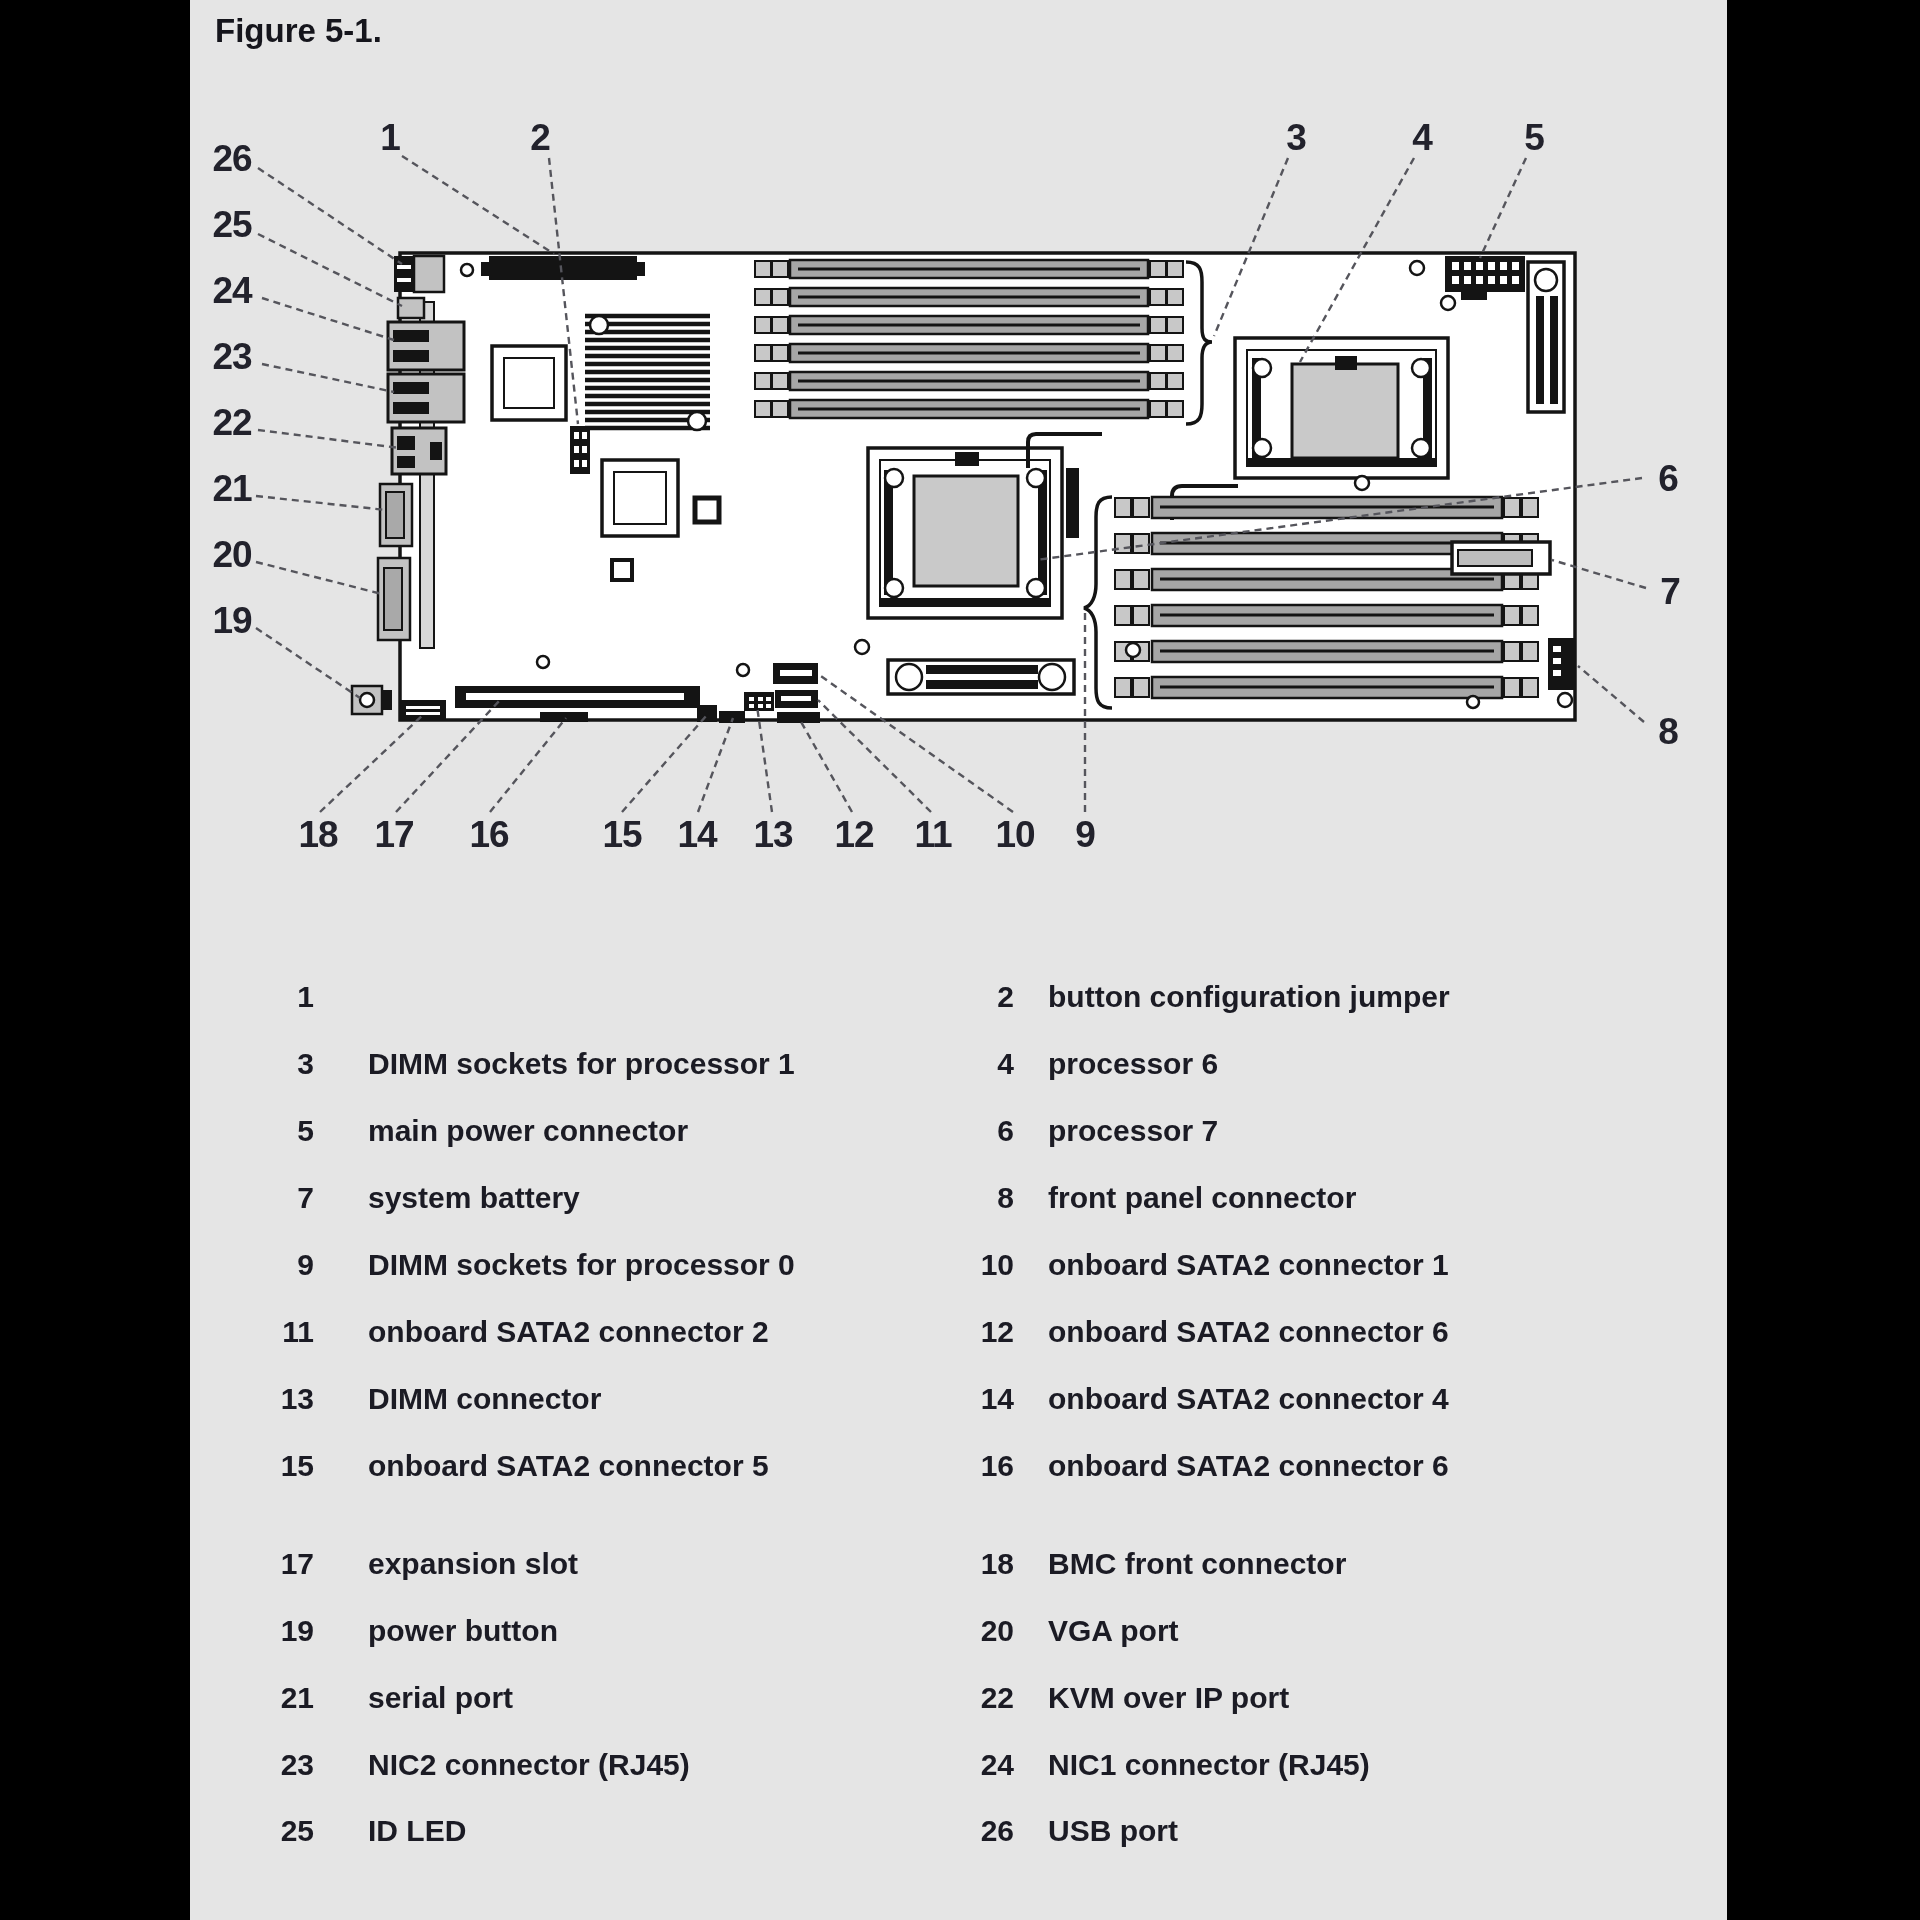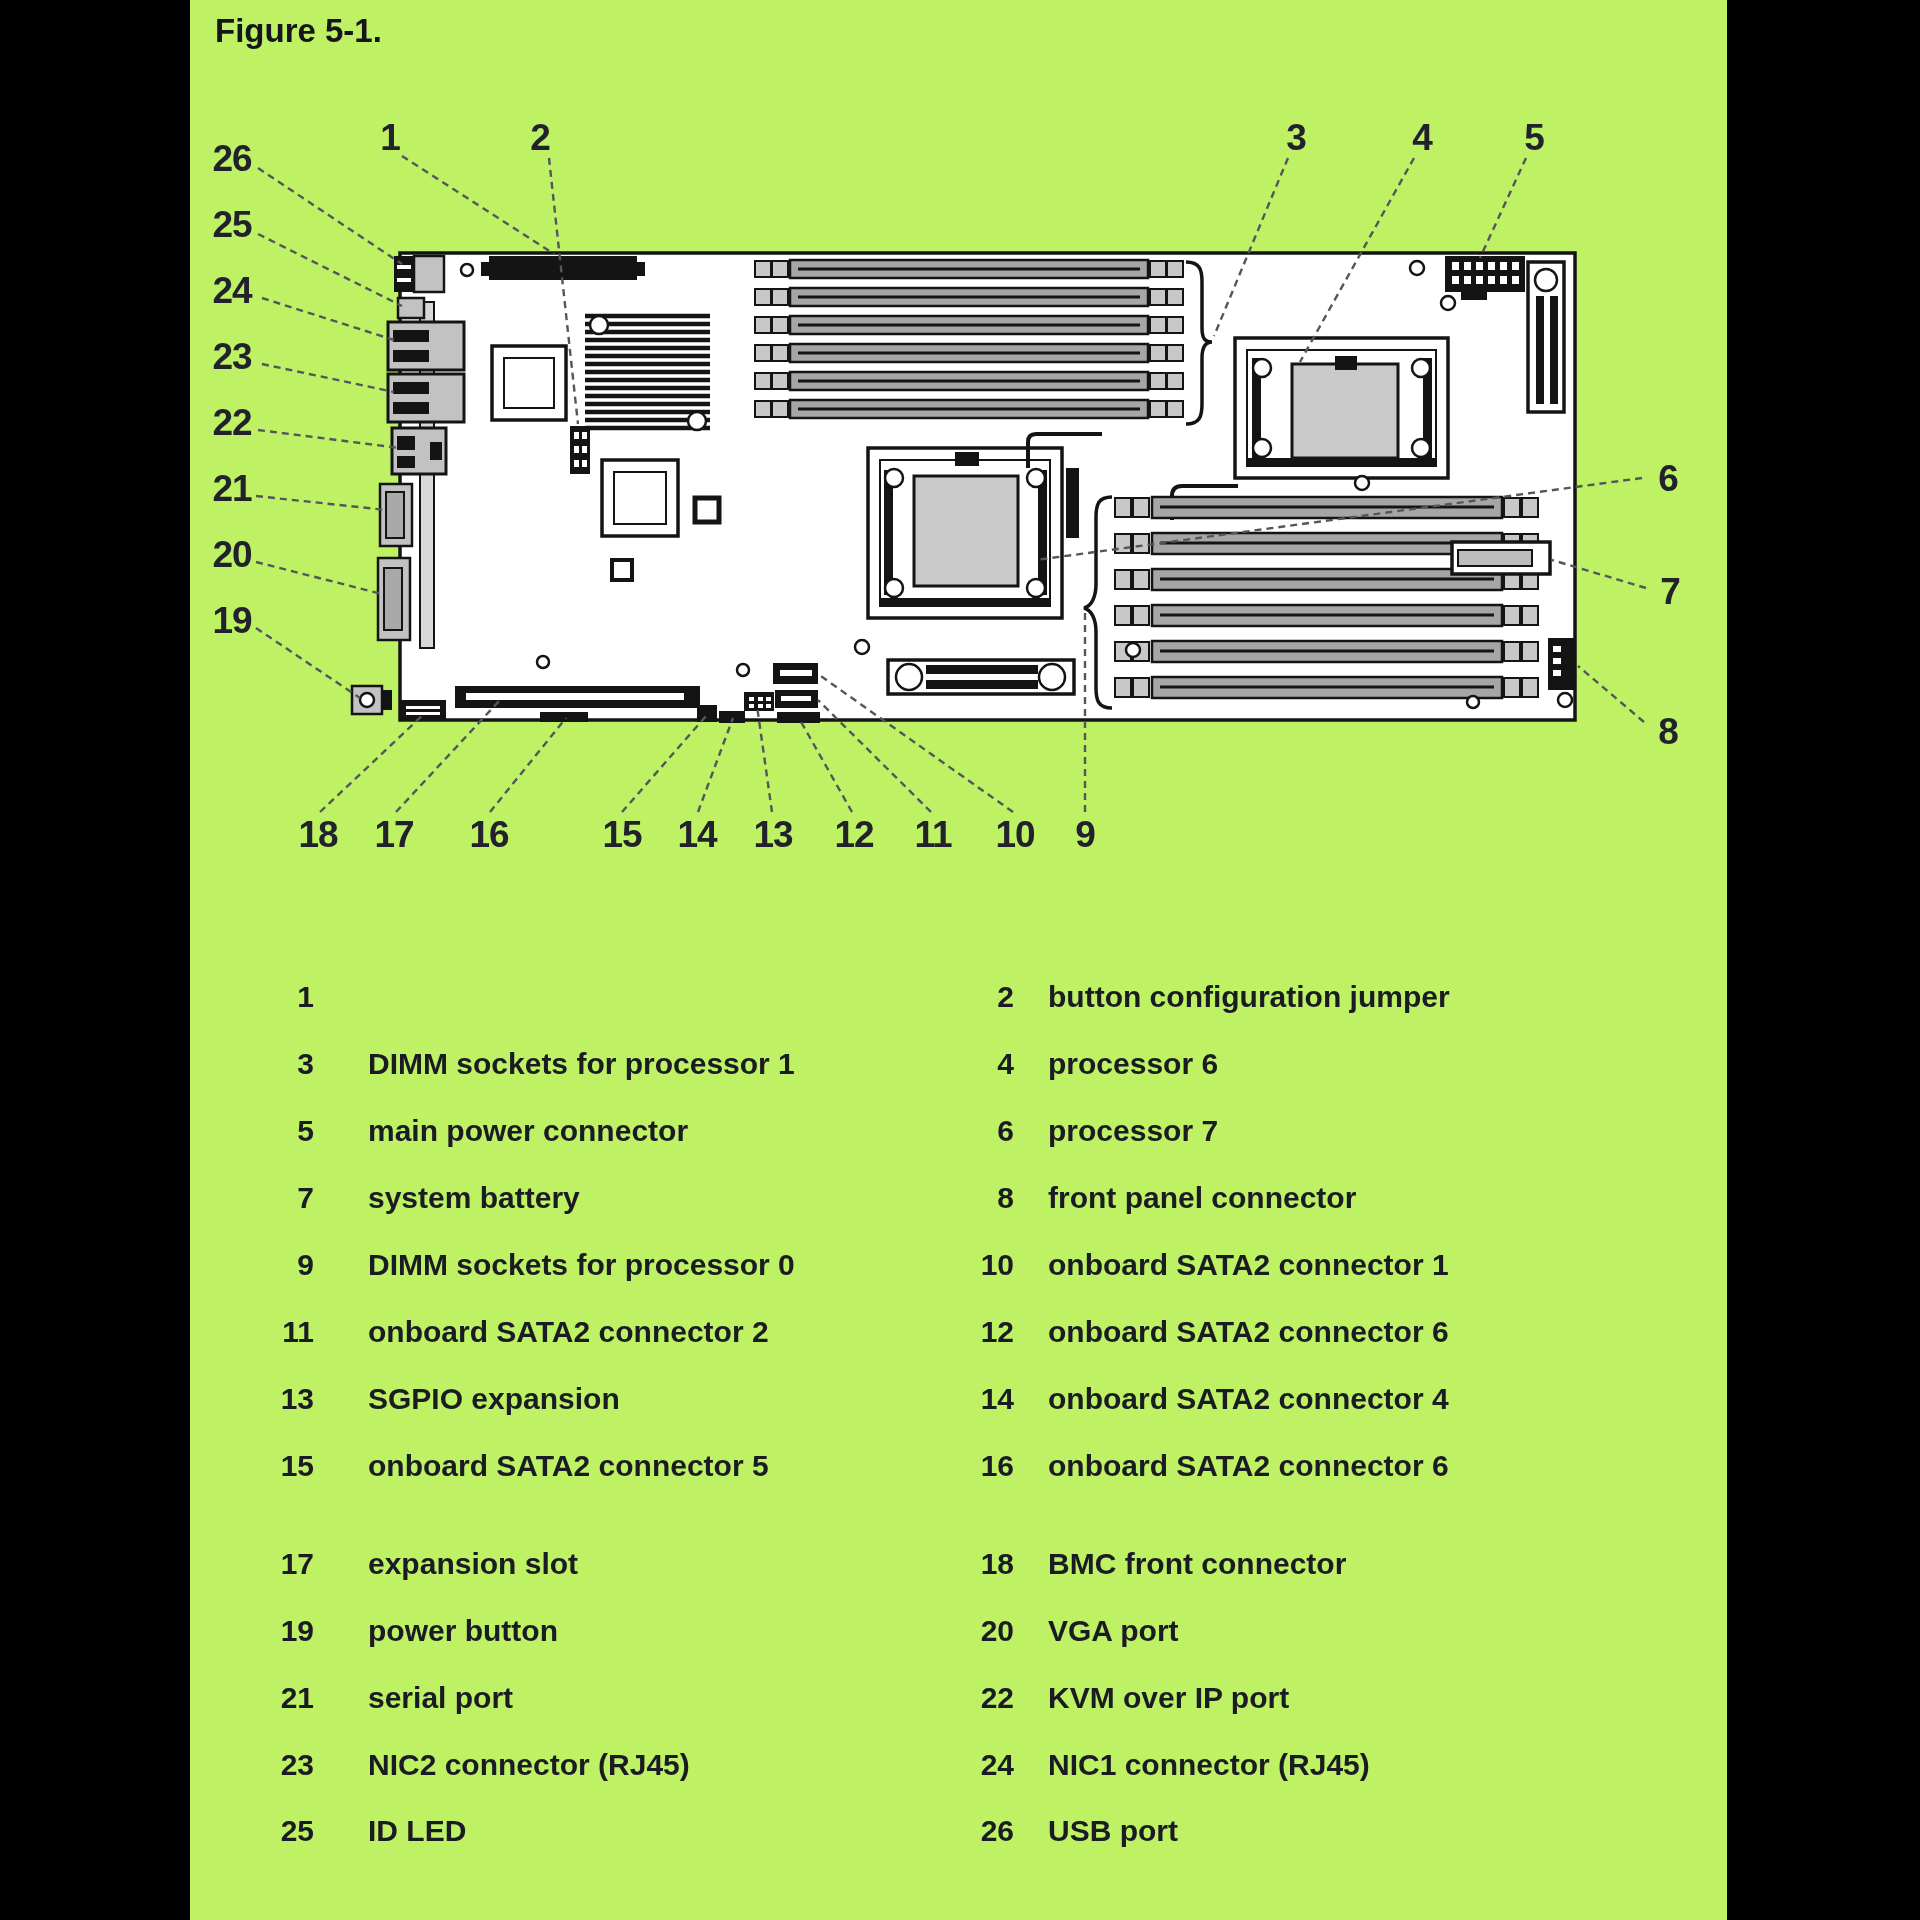--- a/index.html
+++ b/index.html
@@ -1,16 +1,16 @@
 <!DOCTYPE html>
 <html><head>
 <meta charset="utf-8">
 <style>
   html,body{margin:0;padding:0;background:#000;}
-  #page{position:relative;width:1920px;height:1920px;background:#bef264;overflow:hidden;
+  #page{position:relative;width:1920px;height:1920px;background:#e5e5e5;overflow:hidden;
         font-family:"Liberation Sans",sans-serif;color:#1f1f28;}
   .sidebar{position:absolute;top:0;height:1920px;background:#000;}
   .bar-left{left:0;width:190px;}
   .bar-right{left:1727px;width:193px;}
   .title{position:absolute;top:12px;left:0;width:1727px;height:44px;}
   .title span{position:absolute;font:700 33px "Liberation Sans",sans-serif;color:#15151c;white-space:nowrap;}
   .title .t1{left:215px;}
   .title .t2{left:392px;}
   #board-svg{position:absolute;left:0;top:0;width:1920px;height:900px;}
   
@@ -372,21 +372,21 @@
     <span class="llab llab-r">onboard SATA2 connector 1</span>
   </div>
   <div class="lrow" style="top:1315px">
     <span class="lnum lnum-l">11</span>
     <span class="llab llab-l">onboard SATA2 connector 2</span>
     <span class="lnum lnum-r">12</span>
     <span class="llab llab-r">onboard SATA2 connector 6</span>
   </div>
   <div class="lrow" style="top:1382px">
     <span class="lnum lnum-l">13</span>
-    <span class="llab llab-l">SGPIO expansion</span>
+    <span class="llab llab-l">DIMM connector</span>
     <span class="lnum lnum-r">14</span>
     <span class="llab llab-r">onboard SATA2 connector 4</span>
   </div>
   <div class="lrow" style="top:1449px">
     <span class="lnum lnum-l">15</span>
     <span class="llab llab-l">onboard SATA2 connector 5</span>
     <span class="lnum lnum-r">16</span>
     <span class="llab llab-r">onboard SATA2 connector 6</span>
   </div>
 

